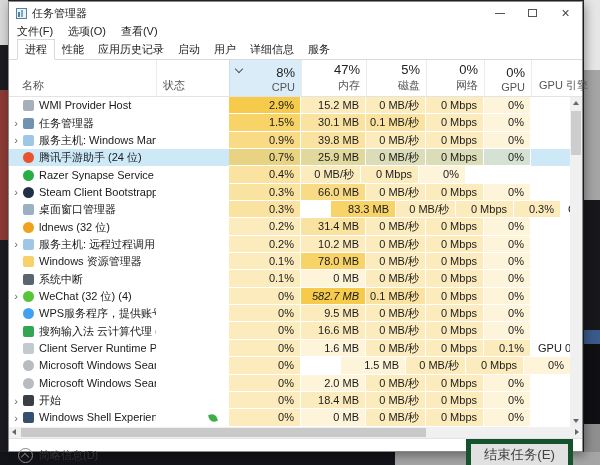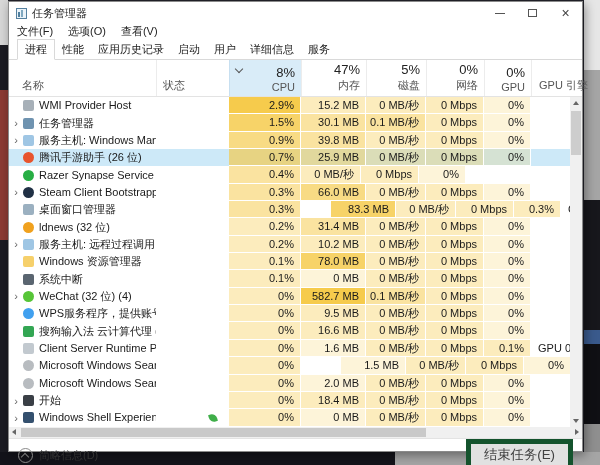--- a/index.html
+++ b/index.html
@@ -212,21 +212,21 @@
     <div class="cell num w-mem" style="background: rgba(245, 200, 66, 0.5);">39.8 MB</div>
     <div class="cell num w-disk" style="background: rgba(245, 200, 66, 0.35);">0 MB/秒</div>
     <div class="cell num w-net" style="background: rgba(245, 200, 66, 0.35);">0 Mbps</div>
     <div class="cell num w-gpu" style="background: rgba(245, 200, 66, 0.2);">0%</div>
     <div class="cell eng"></div>
   </div>
           <div class="row selected" style="background: rgb(205, 233, 248);">
     <div class="cell name">
       <span class="expander" style="visibility: hidden;">›</span>
       <span class="picon circle" style="background: rgb(232, 84, 45);"></span>
-      <span class="pname">腾讯手游助手 (26 位)</span>
+      <span class="pname">腾讯手游助手 (24 位)</span>
     </div>
     <div class="cell status">
       
     </div>
     <div class="cell num w-cpu" style="background: rgba(245, 200, 66, 0.65);">0.7%</div>
     <div class="cell num w-mem" style="background: rgba(245, 200, 66, 0.5);">25.9 MB</div>
     <div class="cell num w-disk" style="background: rgba(245, 200, 66, 0.35);">0 MB/秒</div>
     <div class="cell num w-net" style="background: rgba(245, 200, 66, 0.35);">0 Mbps</div>
     <div class="cell num w-gpu" style="background: rgba(245, 200, 66, 0.2);">0%</div>
     <div class="cell eng"></div>
@@ -345,21 +345,21 @@
           <div class="row">
     <div class="cell name">
       <span class="expander">›</span>
       <span class="picon circle" style="background: rgb(87, 197, 56);"></span>
       <span class="pname">WeChat (32 位) (4)</span>
     </div>
     <div class="cell status">
       
     </div>
     <div class="cell num w-cpu" style="background: rgba(245, 200, 66, 0.35);">0%</div>
-    <div class="cell num w-mem" style="background: rgba(245, 200, 66, 0.95);">582.7 MB</div>
+    <div class="cell num w-mem" style="background: rgba(245, 200, 66, 0.95); font-style: italic;">582.7 MB</div>
     <div class="cell num w-disk" style="background: rgba(245, 200, 66, 0.5);">0.1 MB/秒</div>
     <div class="cell num w-net" style="background: rgba(245, 200, 66, 0.35);">0 Mbps</div>
     <div class="cell num w-gpu" style="background: rgba(245, 200, 66, 0.2);">0%</div>
     <div class="cell eng"></div>
   </div>
           <div class="row">
     <div class="cell name">
       <span class="expander" style="visibility: hidden;">›</span>
       <span class="picon circle" style="background: rgb(65, 160, 239);"></span>
       <span class="pname">WPS服务程序，提供账号登录...</span>

